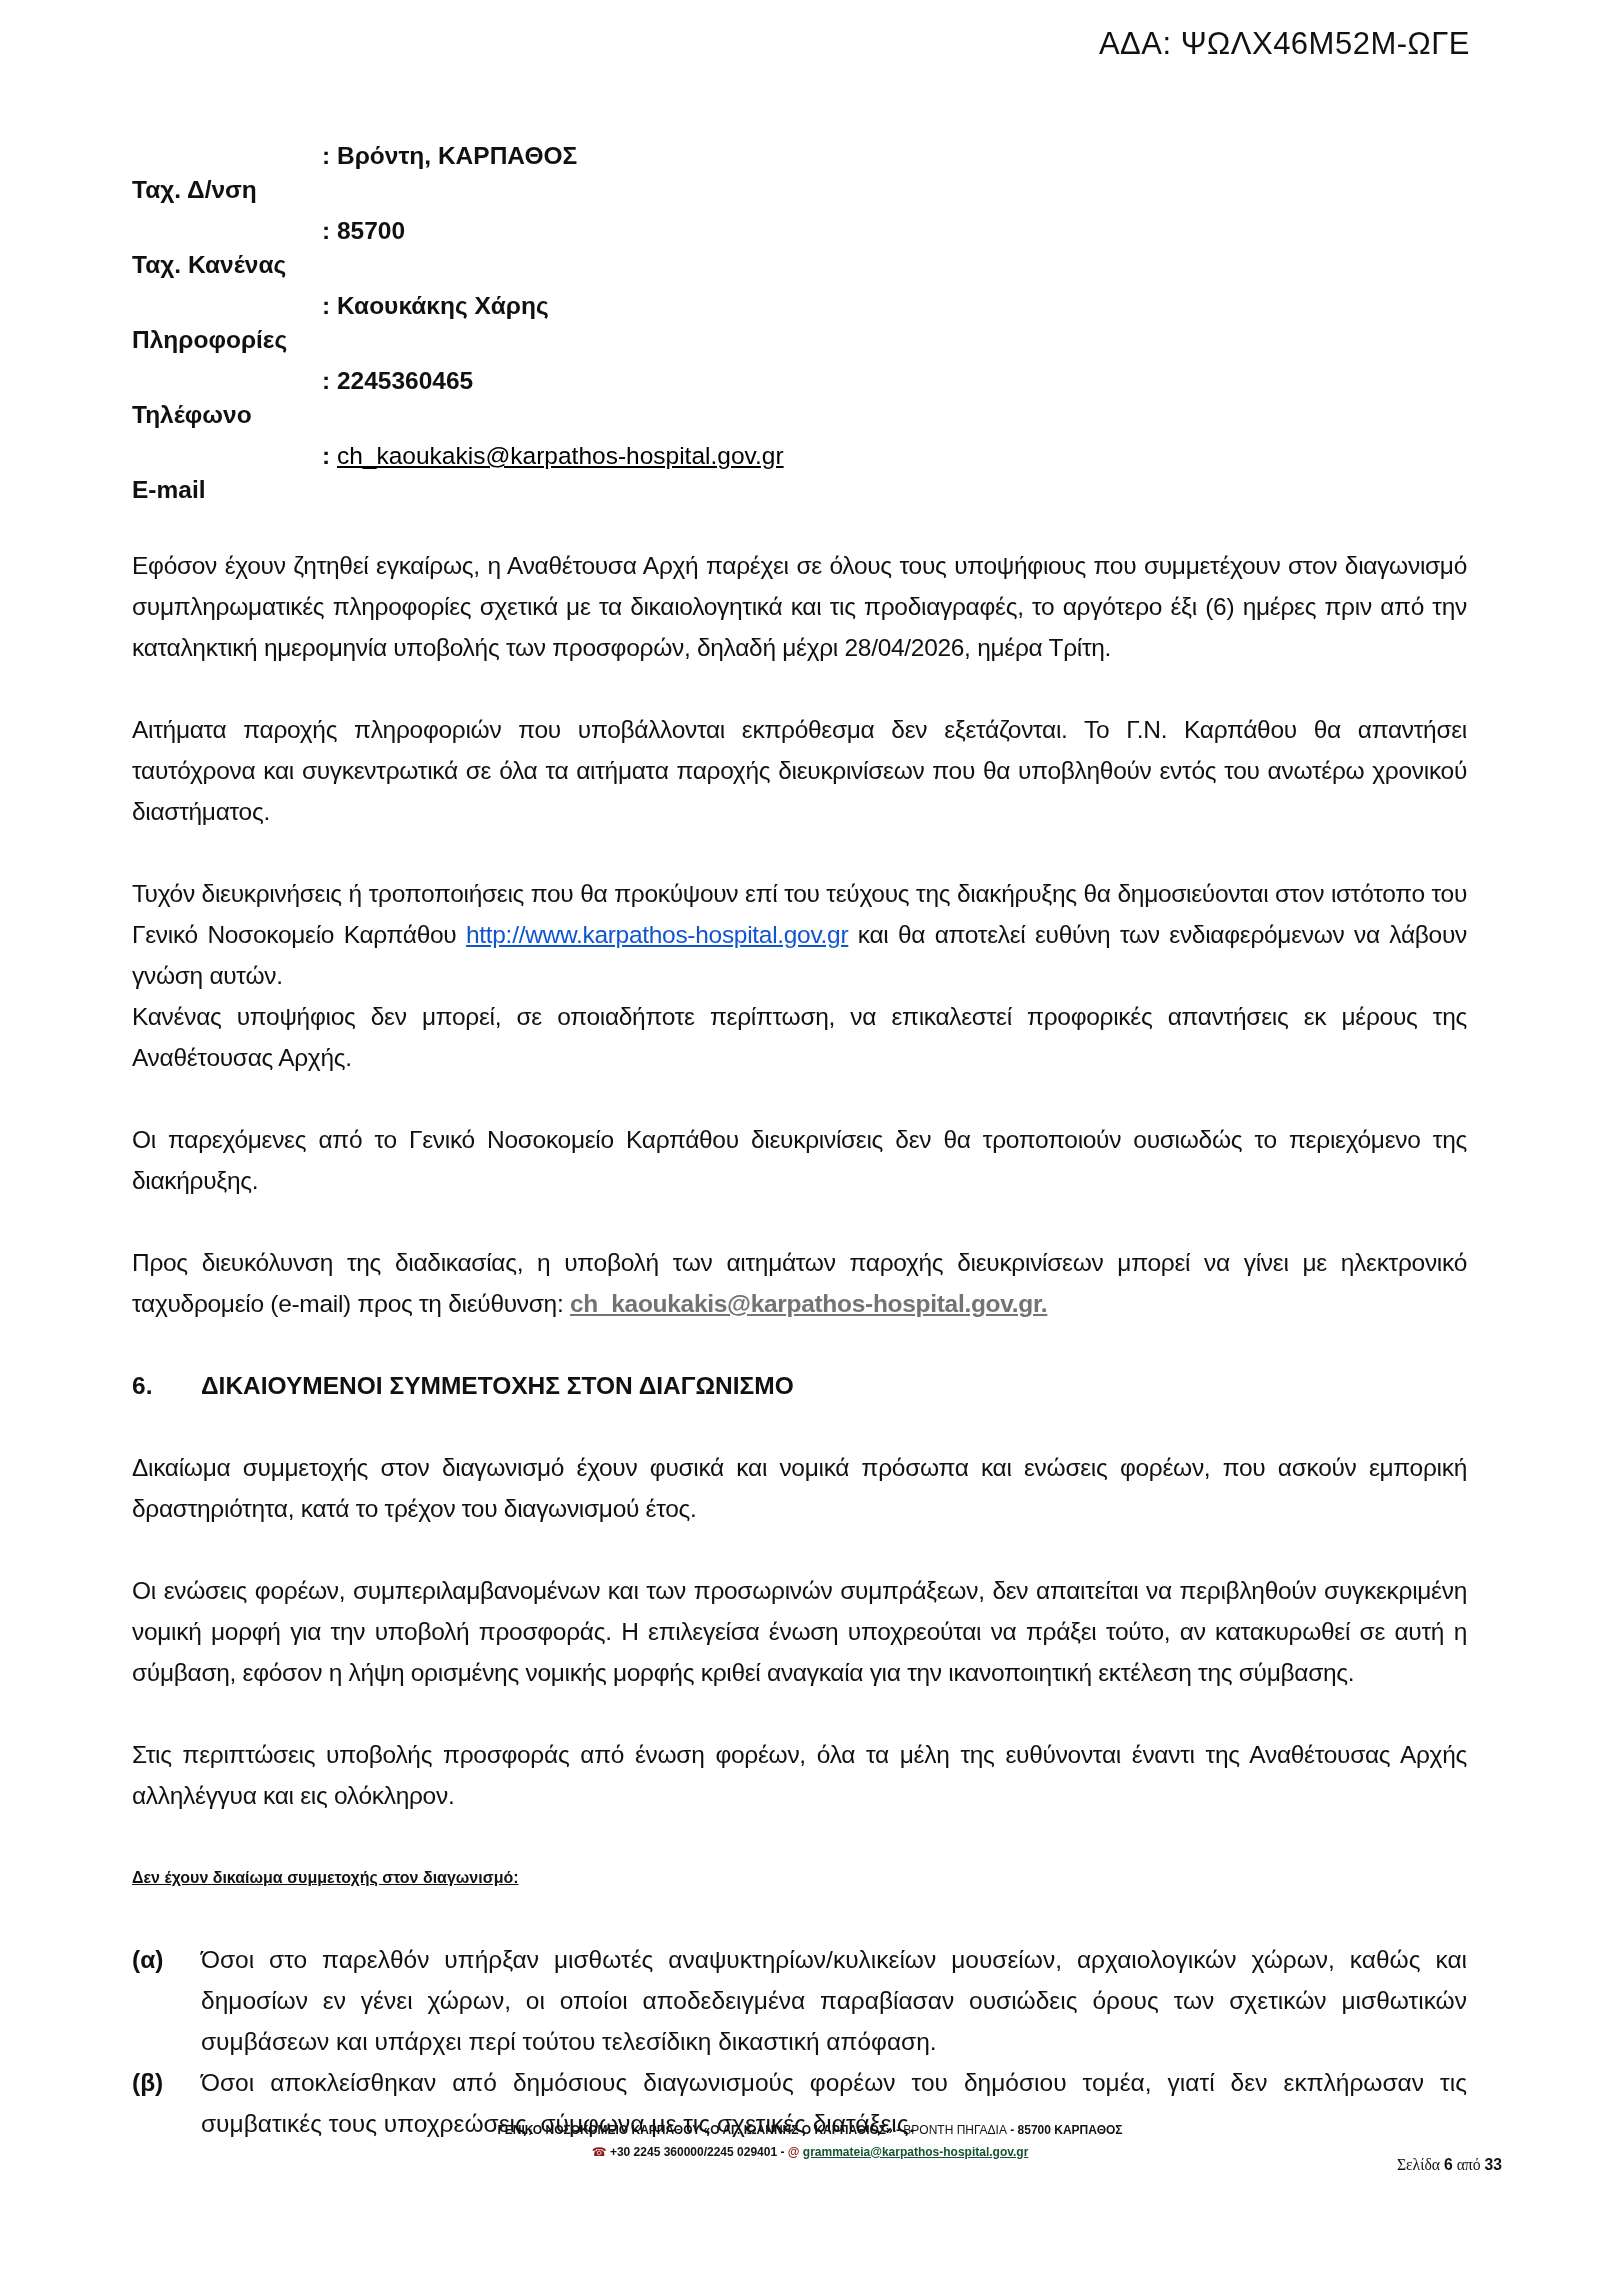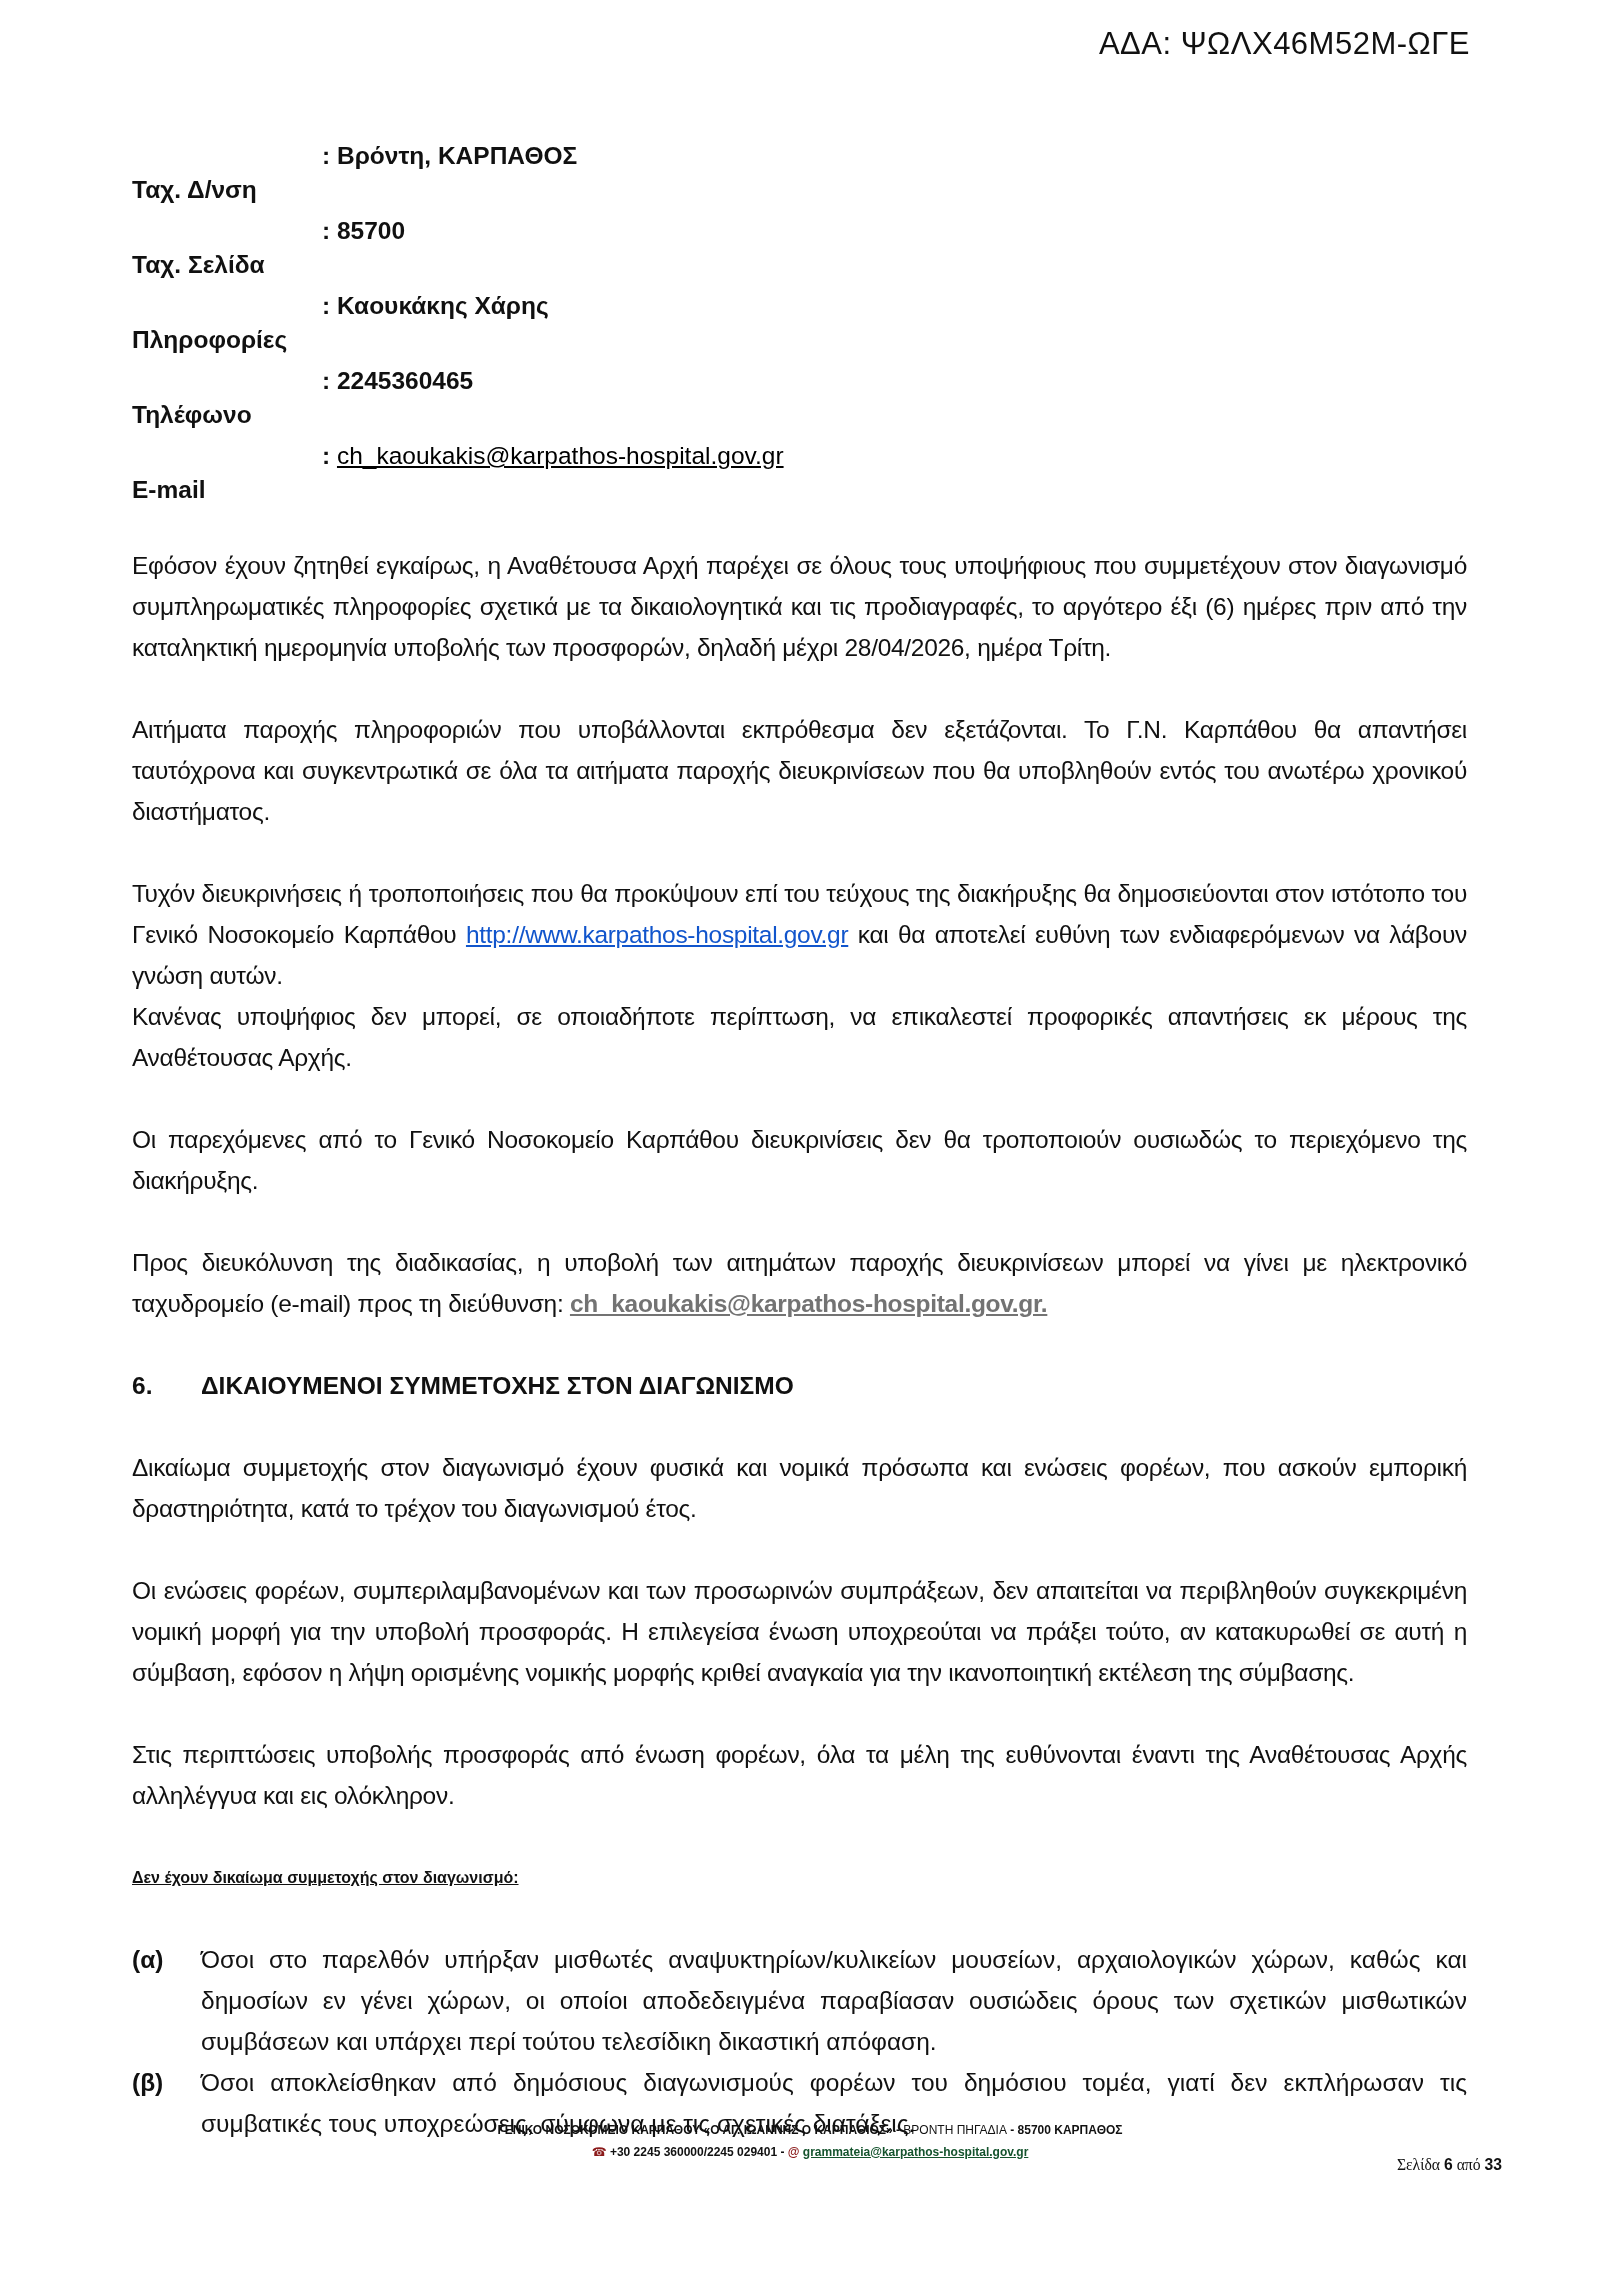--- a/index.html
+++ b/index.html
@@ -39,21 +39,21 @@
 <div class="ada">ΑΔΑ: ΨΩΛΧ46Μ52Μ-ΩΓΕ</div>
 
 <div class="page">
 
   <div class="contact">
     <div class="row">
       <span class="lbl">Ταχ. Δ/νση</span>
       <span class="val">: Βρόντη, ΚΑΡΠΑΘΟΣ</span>
     </div>
     <div class="row">
-      <span class="lbl">Ταχ. Σελίδα</span>
+      <span class="lbl">Ταχ. Κανένας</span>
       <span class="val">: 85700</span>
     </div>
     <div class="row">
       <span class="lbl">Πληροφορίες</span>
       <span class="val">: Καουκάκης Χάρης</span>
     </div>
     <div class="row">
       <span class="lbl">Τηλέφωνο</span>
       <span class="val">: 2245360465</span>
     </div>

